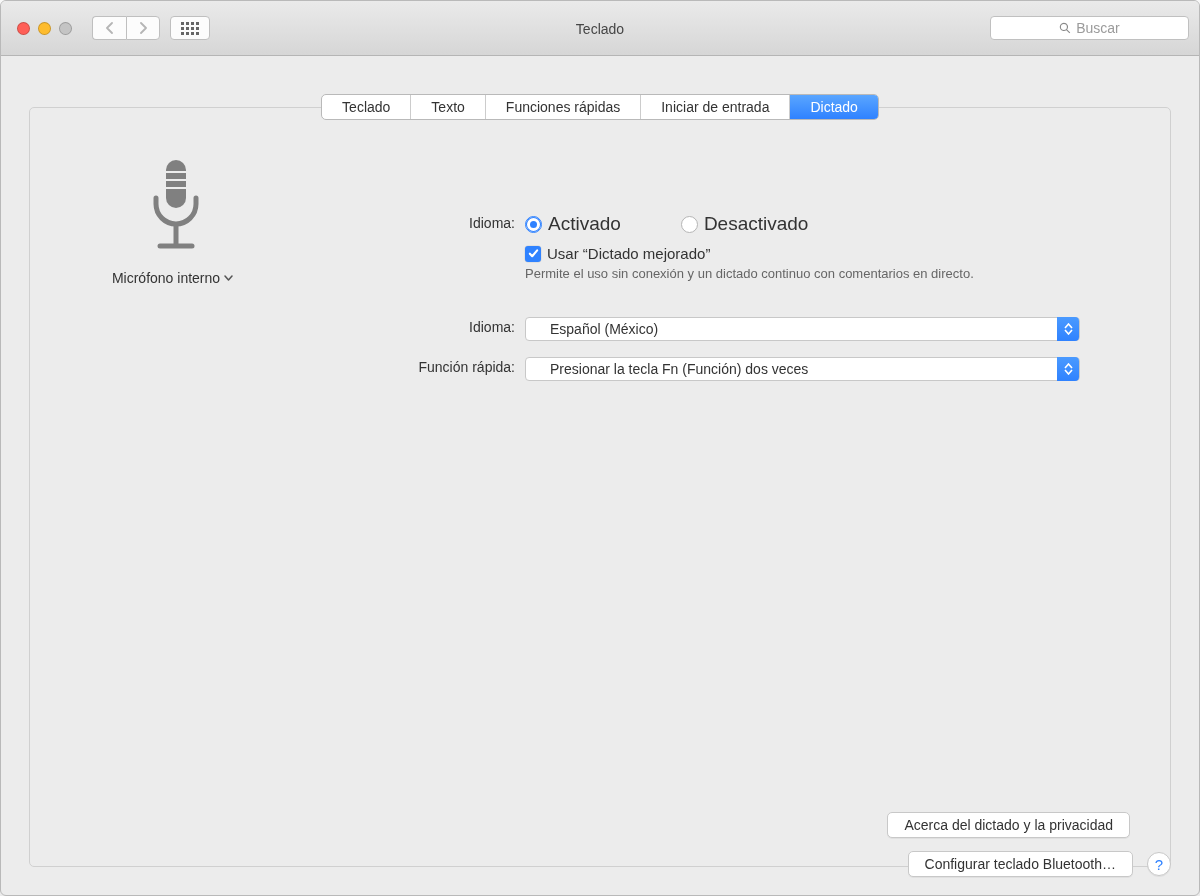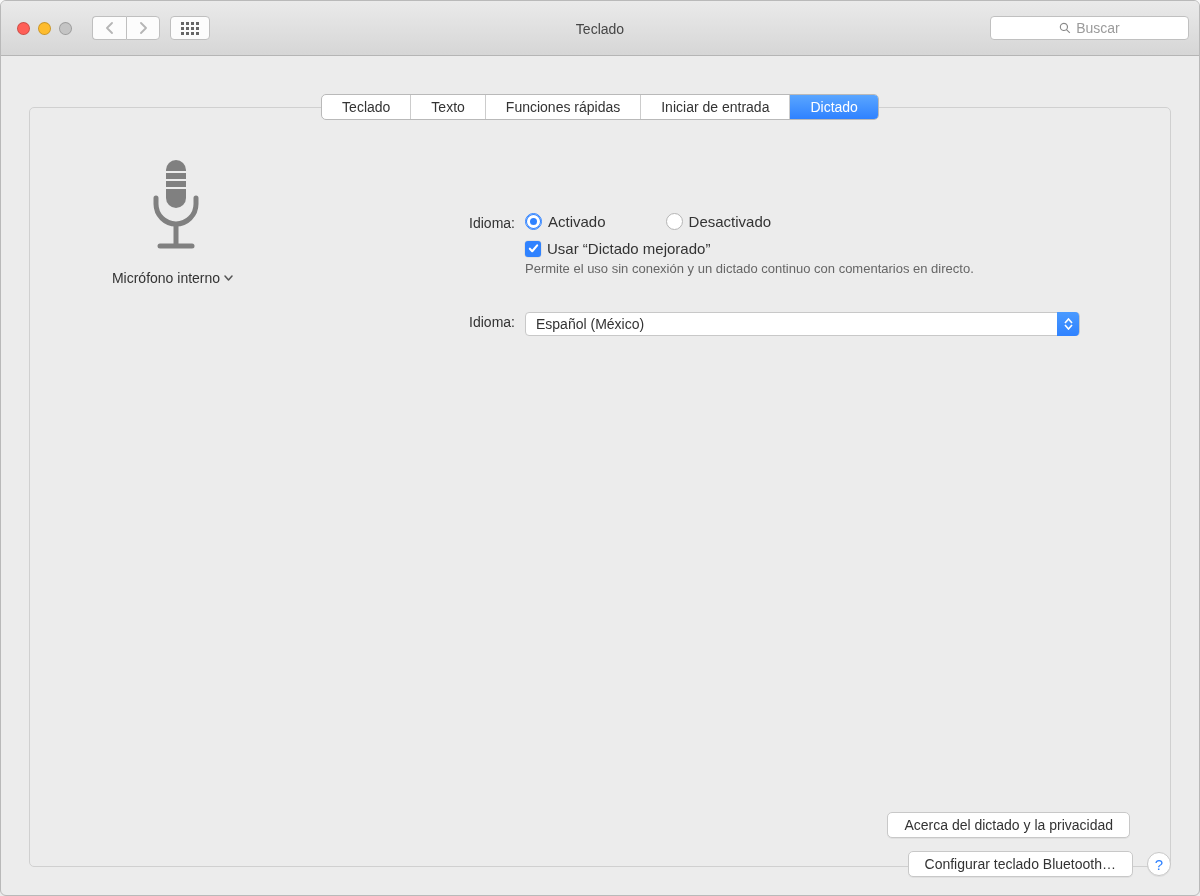--- a/index.html
+++ b/index.html
@@ -107,21 +107,21 @@
   .form-area { margin-top:55px; }
   .form-row {
     display:flex; align-items:flex-start;
     margin-bottom:10px;
     font-size:14px; color:#333;
   }
   .form-label {
     flex:0 0 220px; text-align:right; padding-right:10px; padding-top:2px;
   }
   .form-field { flex:1; }
-  .radio-row { display:flex; gap:60px; align-items:flex-end; font-size:15px;}
+  .radio-row { display:flex; gap:60px; align-items:flex-end; font-size:19px;}
   .radio {
     display:inline-flex; align-items:center; gap:6px;
   }
   .radio .dot {
     width:17px; height:17px; border-radius:50%; border:1px solid #b5b5b5;
     background:#fff; position:relative; display:inline-block;
   }
   .radio.checked .dot {
     background: radial-gradient(circle at center, #fff 0 3px, #2f82ff 3px 100%);
     border-color:#2f82ff;
@@ -146,21 +146,21 @@
   .checkbox .box {
     width:16px; height:16px; border-radius:3px; background:#2f82ff;
     display:flex; align-items:center; justify-content:center;
     box-shadow:0 0 0 0.5px rgba(0,0,0,.1);
   }
   .checkbox .box svg { width:11px; height:11px; }
   .checkbox .box svg path { stroke:#fff; stroke-width:2.3; fill:none; stroke-linecap:round; stroke-linejoin:round;}
   .sub-desc { font-size:13px; color:#666; margin-top:3px; max-width:480px; line-height:1.35;}
   .select {
     width:555px; height:24px; background:#fff; border:1px solid #c8c8c8; border-radius:4px;
-    display:flex; align-items:center; position:relative; padding-left:10px; font-size:14px;
+    display:flex; align-items:center; position:relative; padding-left:24px; font-size:14px;
   }
   .select .stepper {
     position:absolute; right:0; top:-1px; bottom:-1px; width:22px;
     background:linear-gradient(#4a9aff,#2f82ff); border-radius:0 4px 4px 0;
     display:flex; flex-direction:column; align-items:center; justify-content:center;
   }
   .select .stepper svg { width:9px; height:6px; }
   .select .stepper svg polyline { stroke:#fff; stroke-width:1.6; fill:none; }
   .push-button {
     background:#fff; border:1px solid #c8c8c8; border-radius:5px;
@@ -309,20 +309,36 @@
                     <svg viewBox="0 0 9 6">
                         <polyline points="1,1 4.5,5 8,1"></polyline>
                       </svg>
                   </div>
                 </div>
               </div>
             </div>
 
             <div style="height:6px"></div>
 
+            <div class="form-row">
+              <div class="form-label">Función rápida:</div>
+              <div class="form-field">
+                <div class="select">
+                  <span>Presionar la tecla Fn (Función) dos veces</span>
+                  <div class="stepper">
+                    <svg viewBox="0 0 9 6">
+                        <polyline points="1,5 4.5,1 8,5"></polyline>
+                      </svg>
+                    <svg viewBox="0 0 9 6">
+                        <polyline points="1,1 4.5,5 8,1"></polyline>
+                      </svg>
+                  </div>
+                </div>
+              </div>
+            </div>
           </div>
         </div>
       </div>
 
       <div class="privacy-btn-row">
         <button class="push-button">Acerca del dictado y la privacidad</button>
       </div>
     </div>
   </div>
 

